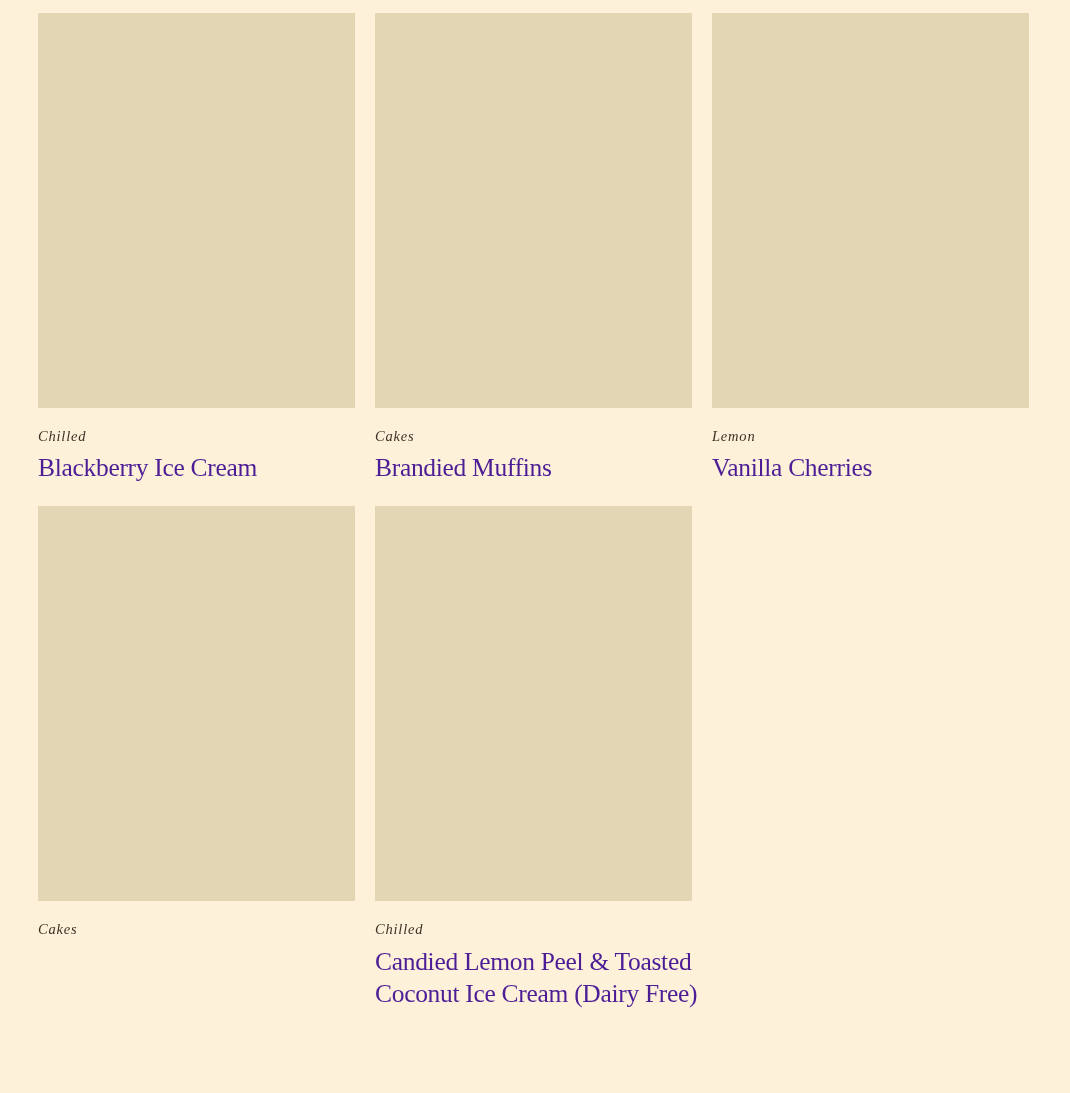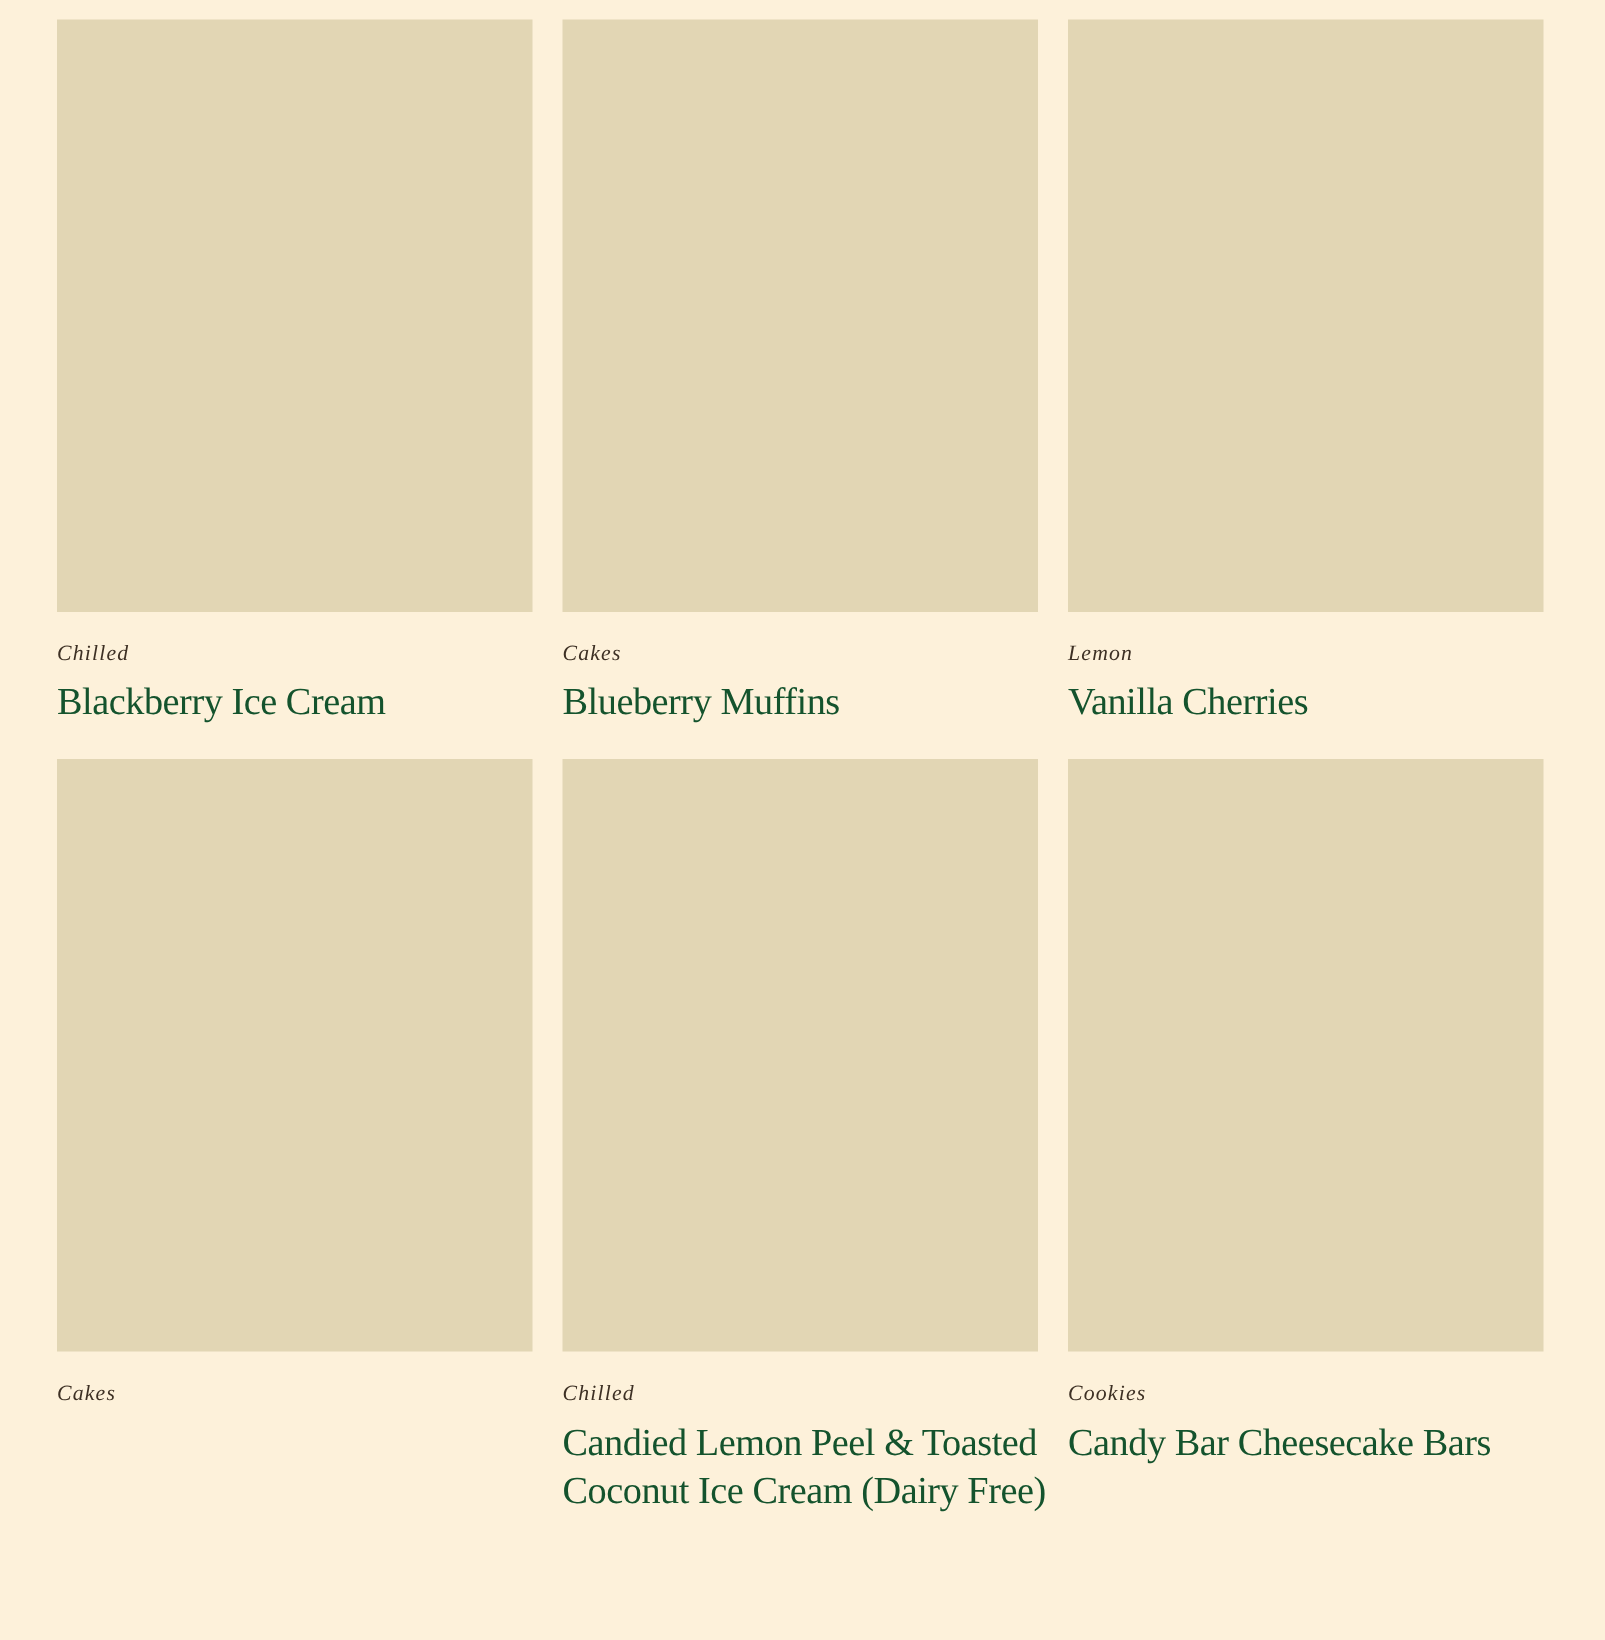--- a/index.html
+++ b/index.html
@@ -60,21 +60,21 @@
     white-space: nowrap;
   }
 
   .recipe-title {
     font-family: "Liberation Serif", "DejaVu Serif", serif;
     font-style: normal;
     font-weight: 400;
     font-size: 25.5px;
     line-height: 32px;
     letter-spacing: -0.012em;
-    color: #14532d;
+    color: #4c1d95;
     margin: 0;
   }
   .row-clipped .recipe-meta {
     padding-top: 0;
     padding-bottom: 0;
     height: 75px;
     box-sizing: border-box;
     display: flex;
     align-items: flex-start;
   }
@@ -110,21 +110,21 @@
     <span class="recipe-meta">
       <span class="recipe-category" style="display:block">Chilled</span>
       <span class="recipe-title" style="display:block">Blackberry Ice Cream</span>
     </span>
   </a>
 
   <a class="recipe-card">
     <span class="recipe-thumb"></span>
     <span class="recipe-meta">
       <span class="recipe-category" style="display:block">Cakes</span>
-      <span class="recipe-title" style="display:block">Blueberry Muffins</span>
+      <span class="recipe-title" style="display:block">Brandied Muffins</span>
     </span>
   </a>
 
   <a class="recipe-card">
     <span class="recipe-thumb"></span>
     <span class="recipe-meta">
       <span class="recipe-category" style="display:block">Lemon</span>
       <span class="recipe-title" style="display:block">Vanilla Cherries</span>
     </span>
   </a>
@@ -137,21 +137,14 @@
   </a>
 
   <a class="recipe-card">
     <span class="recipe-thumb"></span>
     <span class="recipe-meta">
       <span class="recipe-category" style="display:block">Chilled</span>
       <span class="recipe-title" style="display:block">Candied Lemon Peel &amp; Toasted Coconut Ice Cream (Dairy Free)</span>
     </span>
   </a>
 
-  <a class="recipe-card">
-    <span class="recipe-thumb"></span>
-    <span class="recipe-meta">
-      <span class="recipe-category" style="display:block">Cookies</span>
-      <span class="recipe-title" style="display:block">Candy Bar Cheesecake Bars</span>
-    </span>
-  </a>
 
 </div>
 
 </body></html>

